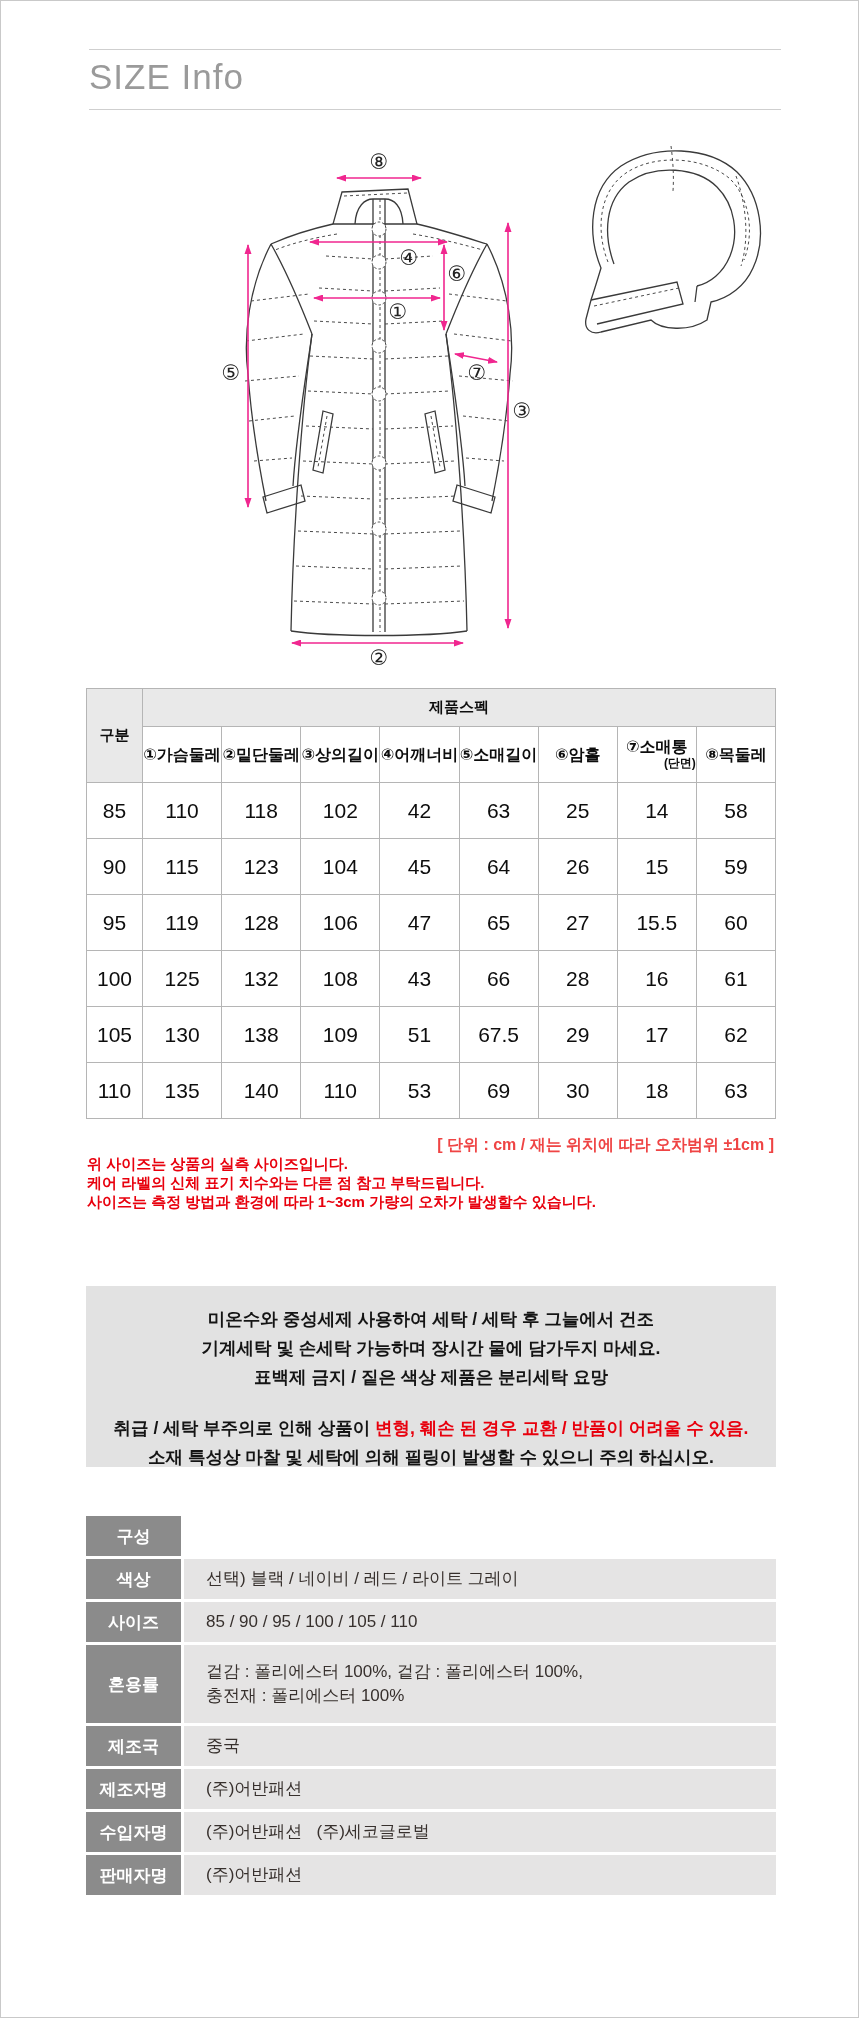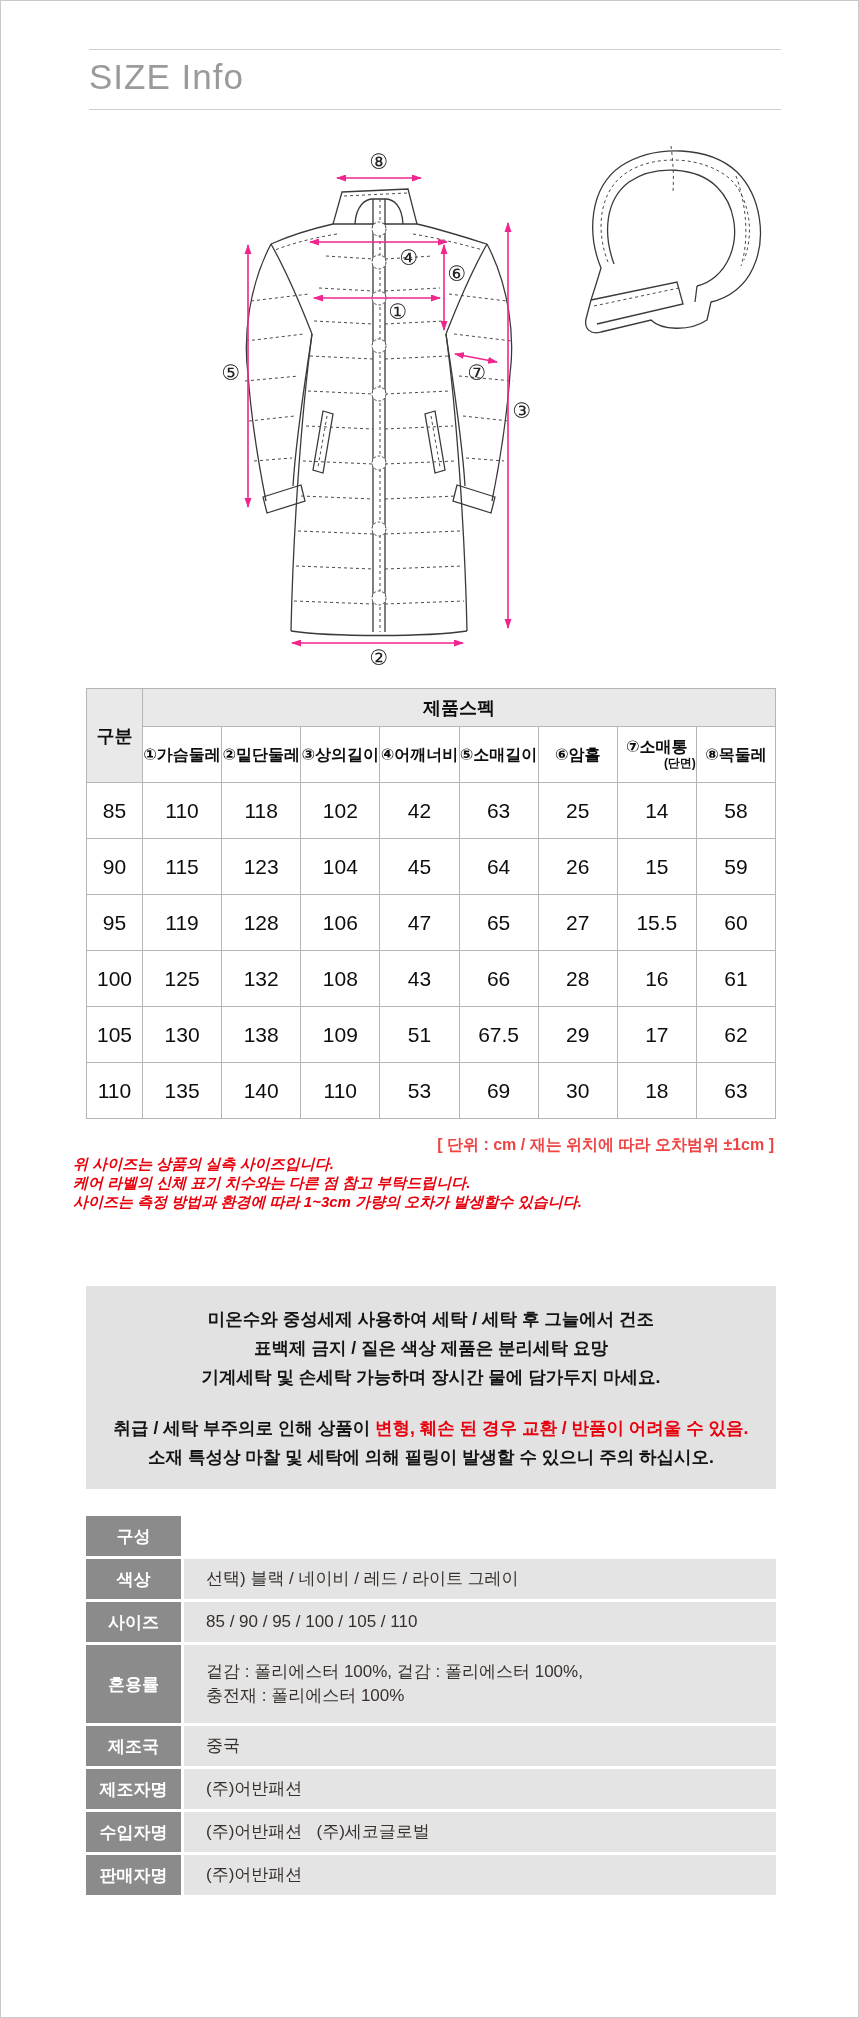--- a/index.html
+++ b/index.html
@@ -27,34 +27,34 @@
   
   .size-table {
     position:absolute; left:85px; top:687px; width:690px;
     border-collapse:collapse; table-layout:fixed;
   }
   .size-table th, .size-table td {
     border:1px solid #b5b5b5; text-align:center; vertical-align:middle;
     color:#0d0d0d; background:#fff;
   }
   .size-table { border:1px solid #7d7d7d; }
-  .size-table .corner, .size-table .group { background:#e9e9e9; font-weight:700; font-size:18px; }
+  .size-table .corner, .size-table .group { background:#e9e9e9; font-weight:700; font-size:15px; }
   .size-table .group-row th { height:38px; }
   .size-table .colhead-row th { height:56px; font-size:16px; font-weight:700; line-height:17px; }
   .size-table .colhead-row .sub { display:block; font-size:12px; font-weight:700;text-align:right; }
   .size-table td { height:56px; font-size:21px; font-weight:400; }
   
   .unit-note {
     position:absolute; right:84px; top:1134px; font-size:16px; font-weight:700; color:#ef4444;
   }
-  .red-notes { position:absolute; left:72px; top:1153px;font-style:italic; }
+  .red-notes { position:absolute; left:86px; top:1153px; }
   .red-note { font-size:15px; font-weight:600; color:#e8000d; line-height:19px; }
   
   .care-box {
-    position:absolute; left:85px; top:1285px; width:690px; height:203px;
+    position:absolute; left:85px; top:1285px; width:690px; height:181px;
     background:#e2e2e2; text-align:center; padding-top:19px;
   }
   .care-line { font-size:17.5px; font-weight:700; color:#141414; line-height:29px; }
   .care-para2 { margin-top:22px; }
   .care-line .red { color:#e8000d; }
   
   .info-table { position:absolute; left:85px; top:1515px; width:690px; }
   .info-row { display:flex; margin-bottom:3px; height:40px;border-radius:9px; }
   .info-row.tall { height:78px; }
   .info-label {
@@ -305,22 +305,22 @@
 
   <div class="unit-note">[ 단위 : cm / 재는 위치에 따라 오차범위 ±1cm ]</div>
   <div class="red-notes">
     <div class="red-note">위 사이즈는 상품의 실측 사이즈입니다.</div>
     <div class="red-note">케어 라벨의 신체 표기 치수와는 다른 점 참고 부탁드립니다.</div>
     <div class="red-note">사이즈는 측정 방법과 환경에 따라 1~3cm 가량의 오차가 발생할수 있습니다.</div>
   </div>
 
   <div class="care-box">
     <div class="care-line">미온수와 중성세제 사용하여 세탁 / 세탁 후 그늘에서 건조</div>
+    <div class="care-line">기계세탁 및 손세탁 가능하며 장시간 물에 담가두지 마세요.</div>
     <div class="care-line">표백제 금지 / 짙은 색상 제품은 분리세탁 요망</div>
-    <div class="care-line">기계세탁 및 손세탁 가능하며 장시간 물에 담가두지 마세요.</div>
     <div class="care-line care-para2">
       <span>취급 / 세탁 부주의로 인해 상품이 </span><span class="red">변형, 훼손 된 경우 교환 / 반품이 어려울 수 있음.</span>
     </div>
     <div class="care-line">소재 특성상 마찰 및 세탁에 의해 필링이 발생할 수 있으니 주의 하십시오.</div>
   </div>
 
   <div class="info-table">
     <div class="info-row">
       <div class="info-label">구성</div>
     </div>

